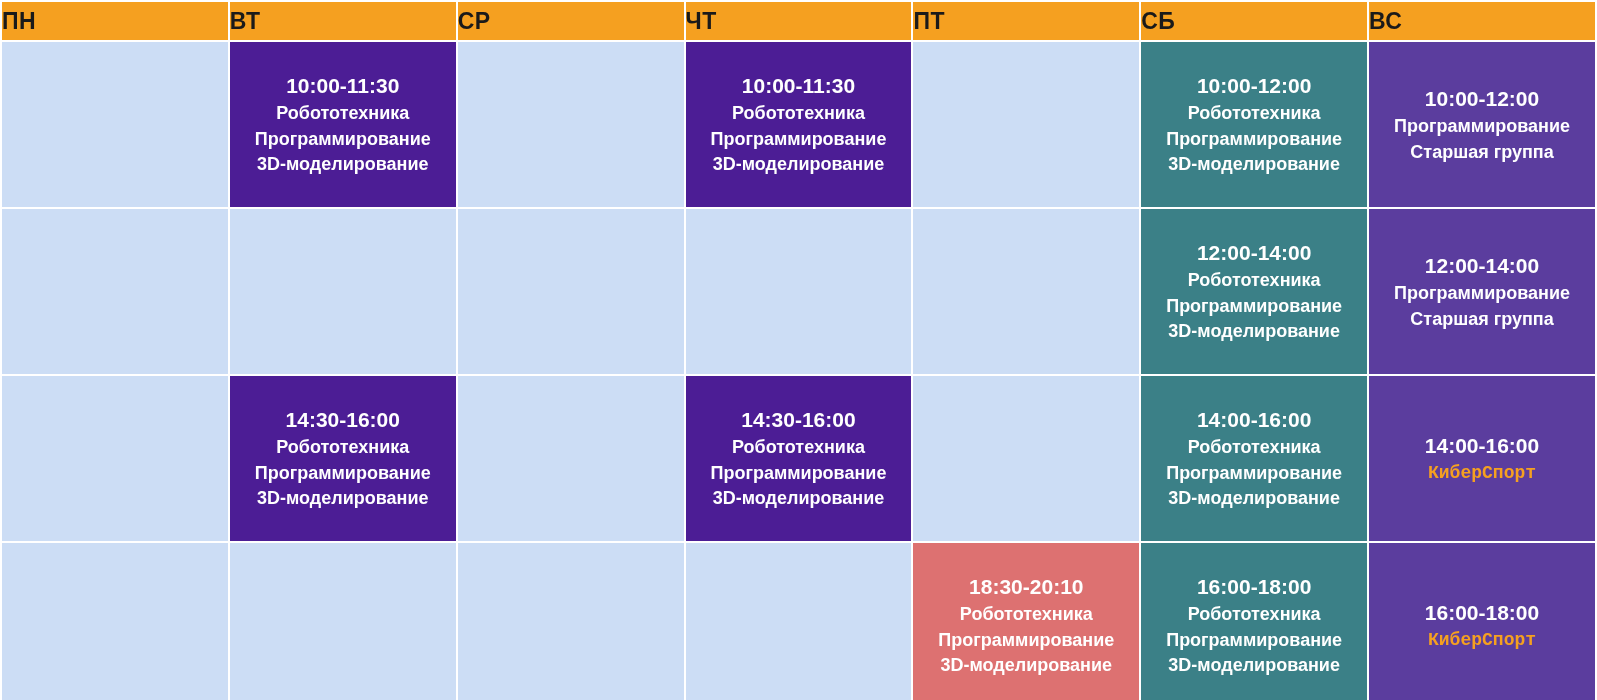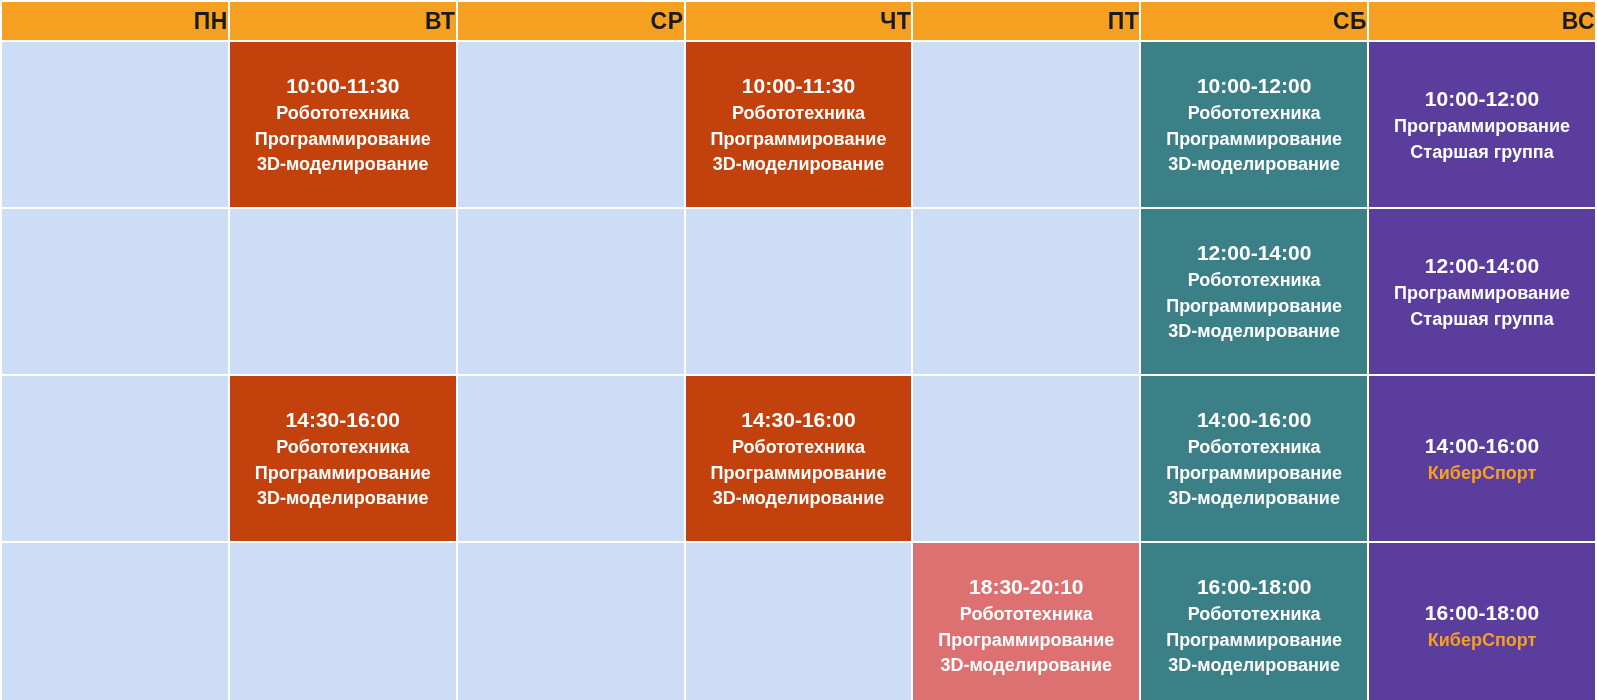--- a/index.html
+++ b/index.html
@@ -17,21 +17,21 @@
     border-collapse: collapse;
     width: 1597px;
     height: 700px;
     table-layout: fixed;
   }
   table.schedule th,
   table.schedule td {
     border: 2px solid #ffffff;
     padding: 0;
     vertical-align: middle;
-    text-align: right;
+    text-align: left;
   }
   thead th {
     background: #f5a020;
     color: #1a1a1a;
     font-size: 23px;
     font-weight: bold;
     height: 38px;
     letter-spacing: 0.5px;
   }
   tbody td {
@@ -51,25 +51,25 @@
     font-weight: bold;
     line-height: 1.45;
   }
   .line {
     font-size: 18px;
     font-weight: bold;
     line-height: 1.42;
   }
   
   .c-empty   { background: #ccddf5; }
-  .c-blue    { background: #c2410c; color: #ffffff; }
+  .c-blue    { background: #4c1d95; color: #ffffff; }
   .c-teal    { background: #3b8087; color: #ffffff; }
   .c-purple  { background: #5b3d9e; color: #ffffff; }
   .c-red     { background: #dd7171; color: #ffffff; }
-  .accent-orange { color: #f5a020; }
+  .accent-orange { color: #f5a020; font-family: Liberation Mono, monospace; }
 </style>
 </head>
 <body>
 
 <table class="schedule">
   <thead>
     <tr id="header-row">
         <th>ПН</th>
         <th>ВТ</th>
         <th>СР</th>

